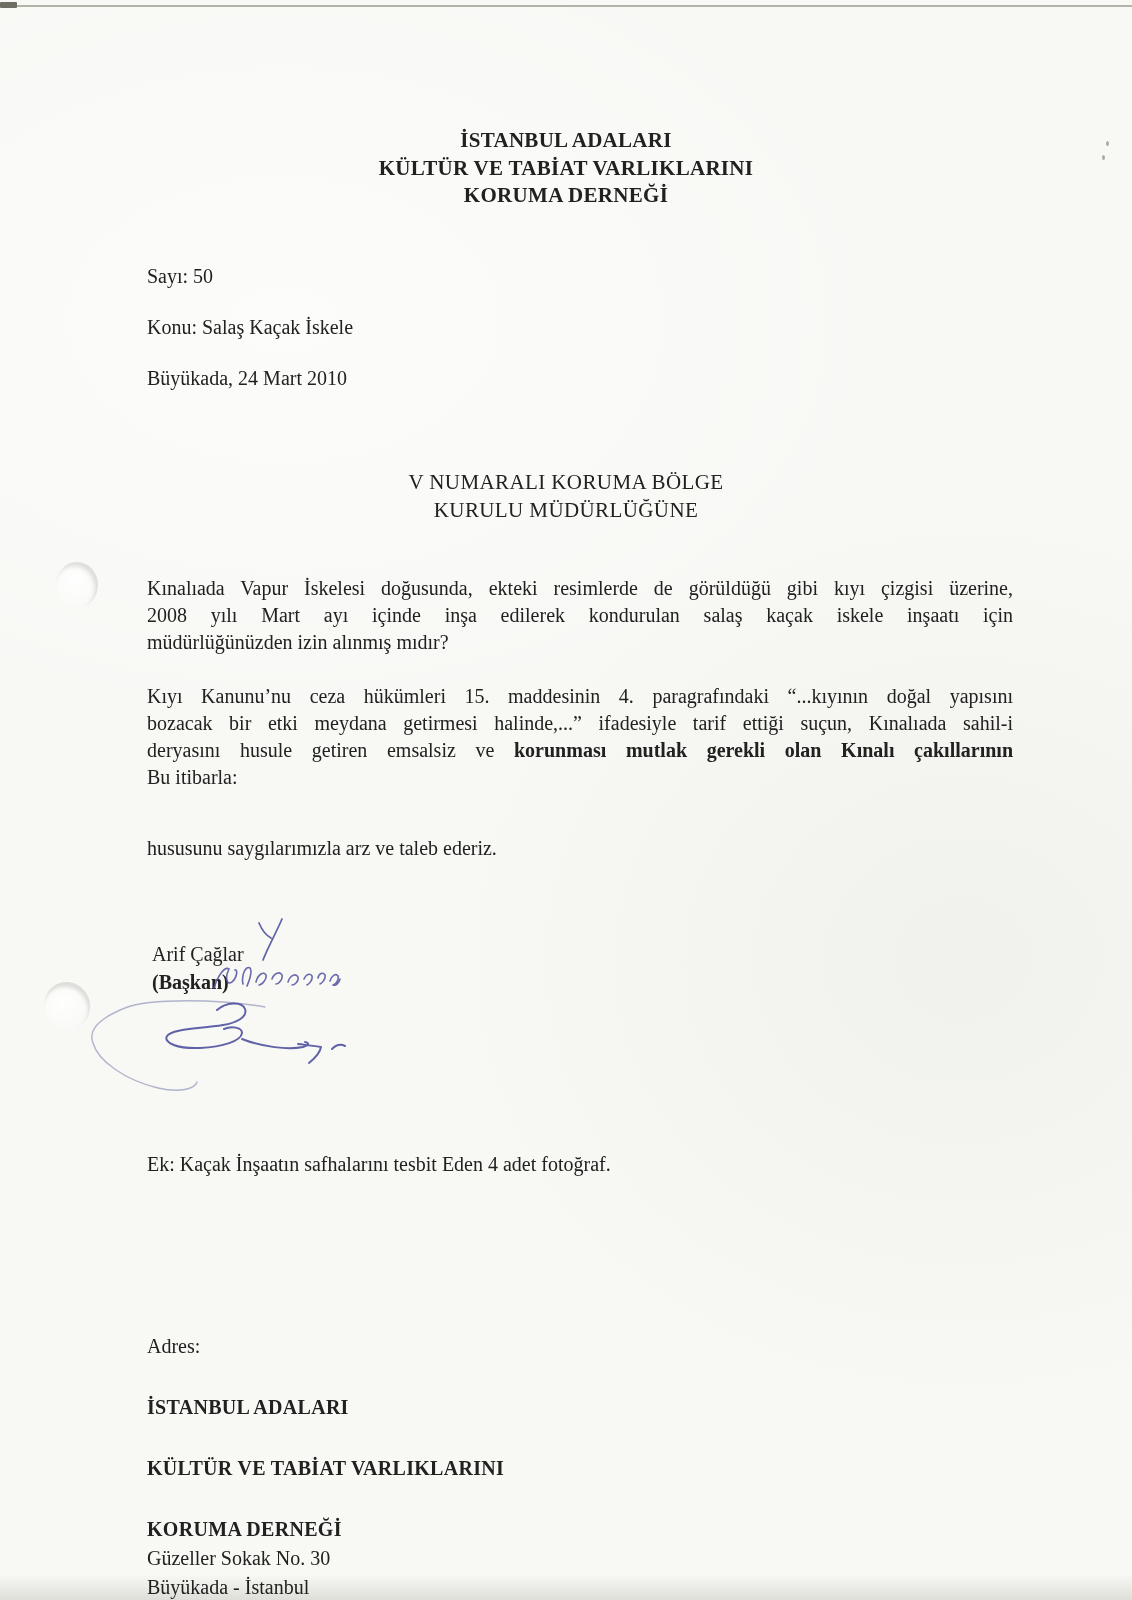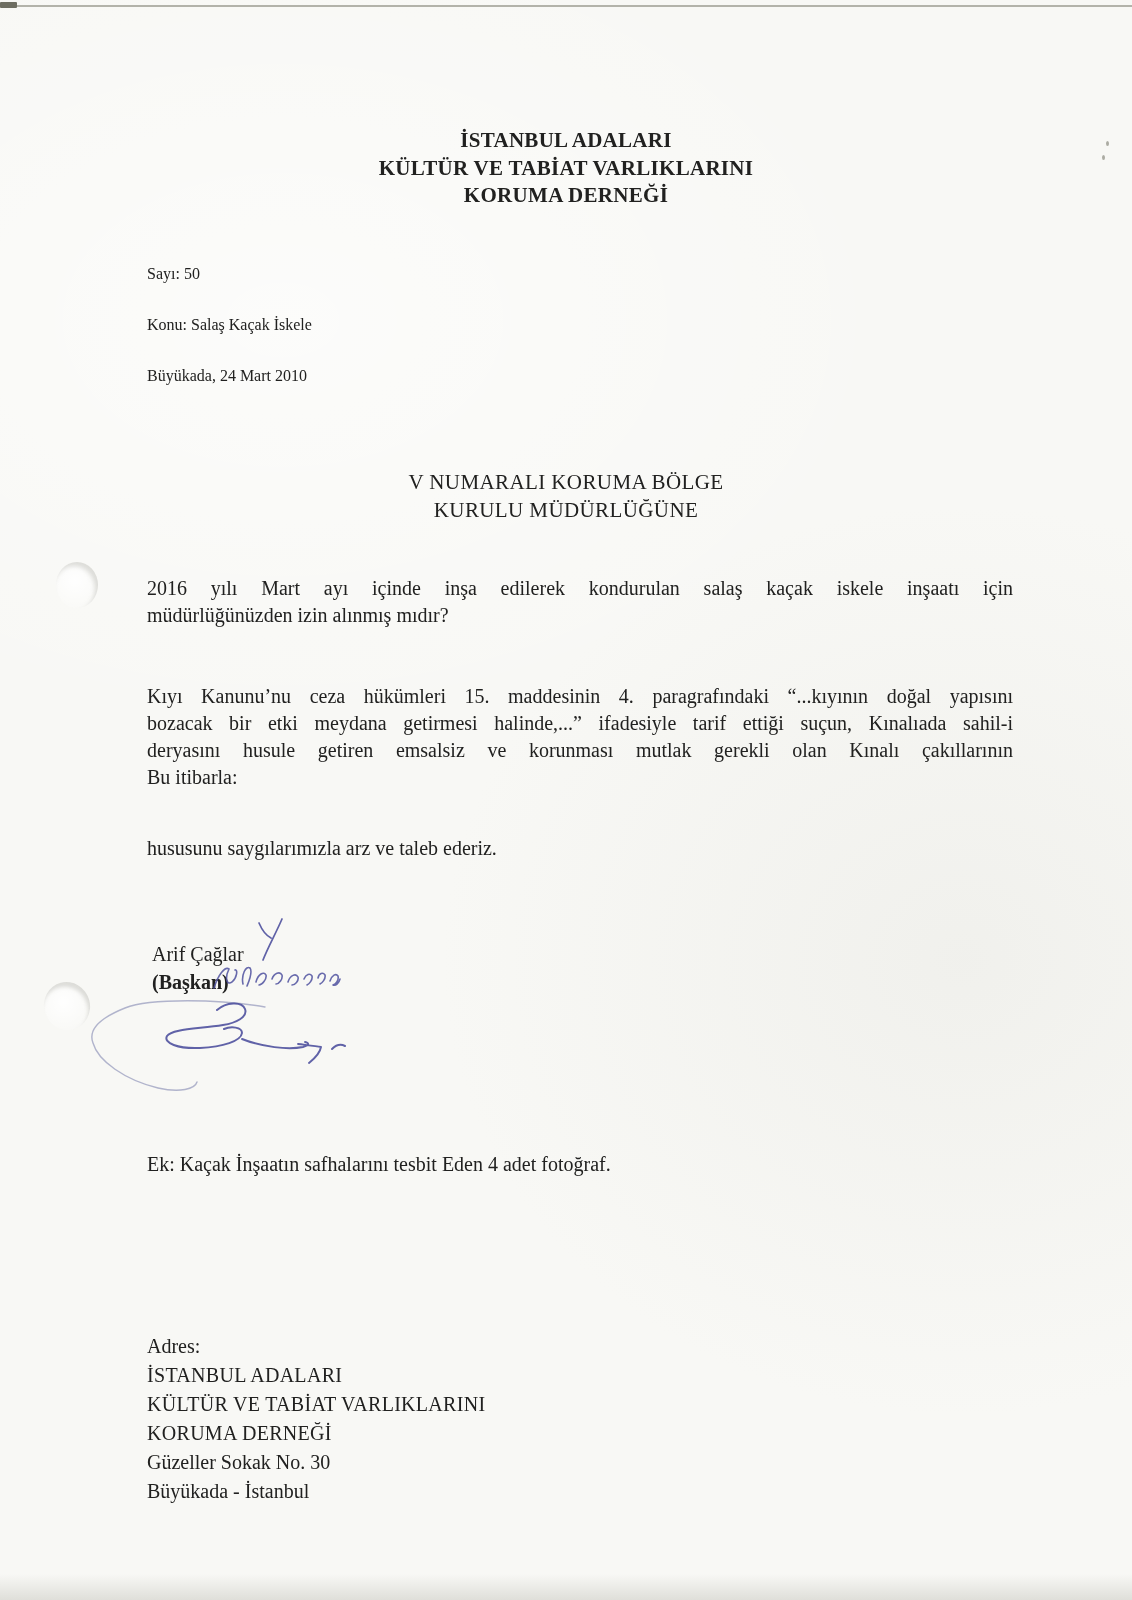--- a/index.html
+++ b/index.html
@@ -33,33 +33,33 @@
   .scan-bottom-band { left: 0; bottom: 0; width: 1132px; height: 26px;
     background: linear-gradient(to bottom, rgba(205,205,198,0), rgba(198,198,190,0.5)); }
 
   
   .letterhead { top: 127px; left: 0; width: 1132px; text-align: center;
     font-weight: 700; font-size: 21px; line-height: 27.5px; letter-spacing: 0.3px; }
   .recipient { top: 469px; left: 0; width: 1132px; text-align: center;
     font-size: 21px; line-height: 27.5px; letter-spacing: 0.4px; }
 
   
-  .ref { left: 147px; font-size: 16px; }
+  .ref { left: 147px; font-size: 20px; }
   .ref-number  { top: 265px; }
   .ref-subject { top: 316px; }
   .ref-date    { top: 367px; }
 
   
   .para { left: 147px; width: 866px; font-size: 20px; line-height: 27px; }
   .para-1 { top: 575px; }
   .para-2 { top: 683px; }
   .para-3 { top: 835px; }
   .jline { text-align: justify; text-align-last: justify; }
   .lline { text-align: left; }
-  .b { font-weight: 400; }
+  .b { font-weight: 700; margin-top: 32px; }
 
   
   .sig-name  { left: 152px; top: 943px; font-size: 20px; }
   .sig-title { left: 152px; top: 971px; font-size: 20px; font-weight: bold; }
   .signature-svg { left: 40px; top: 898px; width: 380px; height: 220px; }
 
   
   .enclosure { left: 147px; top: 1153px; font-size: 20px; }
   .address { left: 147px; top: 1332px; font-size: 20px; line-height: 29px; }
   .address .b { letter-spacing: 0.3px; }
@@ -86,21 +86,22 @@
   <div class="abs ref ref-number">Sayı: 50</div>
   <div class="abs ref ref-subject">Konu: Salaş Kaçak İskele</div>
   <div class="abs ref ref-date">Büyükada, 24 Mart 2010</div>
 
   <div class="abs recipient">
     <div>V NUMARALI KORUMA BÖLGE</div>
     <div>KURULU MÜDÜRLÜĞÜNE</div>
   </div>
 
   <div class="abs para para-1">
-    <div class="jline">2016 yılı Mart ayı içinde inşa edilerek kondurulan salaş kaçak iskele inşaatı için</div>
+    <div class="jline">Kınalıada Vapur İskelesi doğusunda, ekteki resimlerde de görüldüğü gibi kıyı çizgisi üzerine,</div>
+    <div class="jline">2008 yılı Mart ayı içinde inşa edilerek kondurulan salaş kaçak iskele inşaatı için</div>
     <div class="lline">müdürlüğünüzden izin alınmış mıdır?</div>
   </div>
 
   <div class="abs para para-2">
     <div class="jline">Kıyı Kanunu’nu ceza hükümleri 15. maddesinin 4. paragrafındaki “...kıyının doğal yapısını</div>
     <div class="jline">bozacak bir etki meydana getirmesi halinde,...” ifadesiyle tarif ettiği suçun, Kınalıada sahil-i</div>
     <div class="jline"><span>deryasını husule getiren emsalsiz ve </span><span class="b">korunması mutlak gerekli olan Kınalı çakıllarının</span></div>
     <div class="lline">Bu itibarla:</div>
   </div>
 

